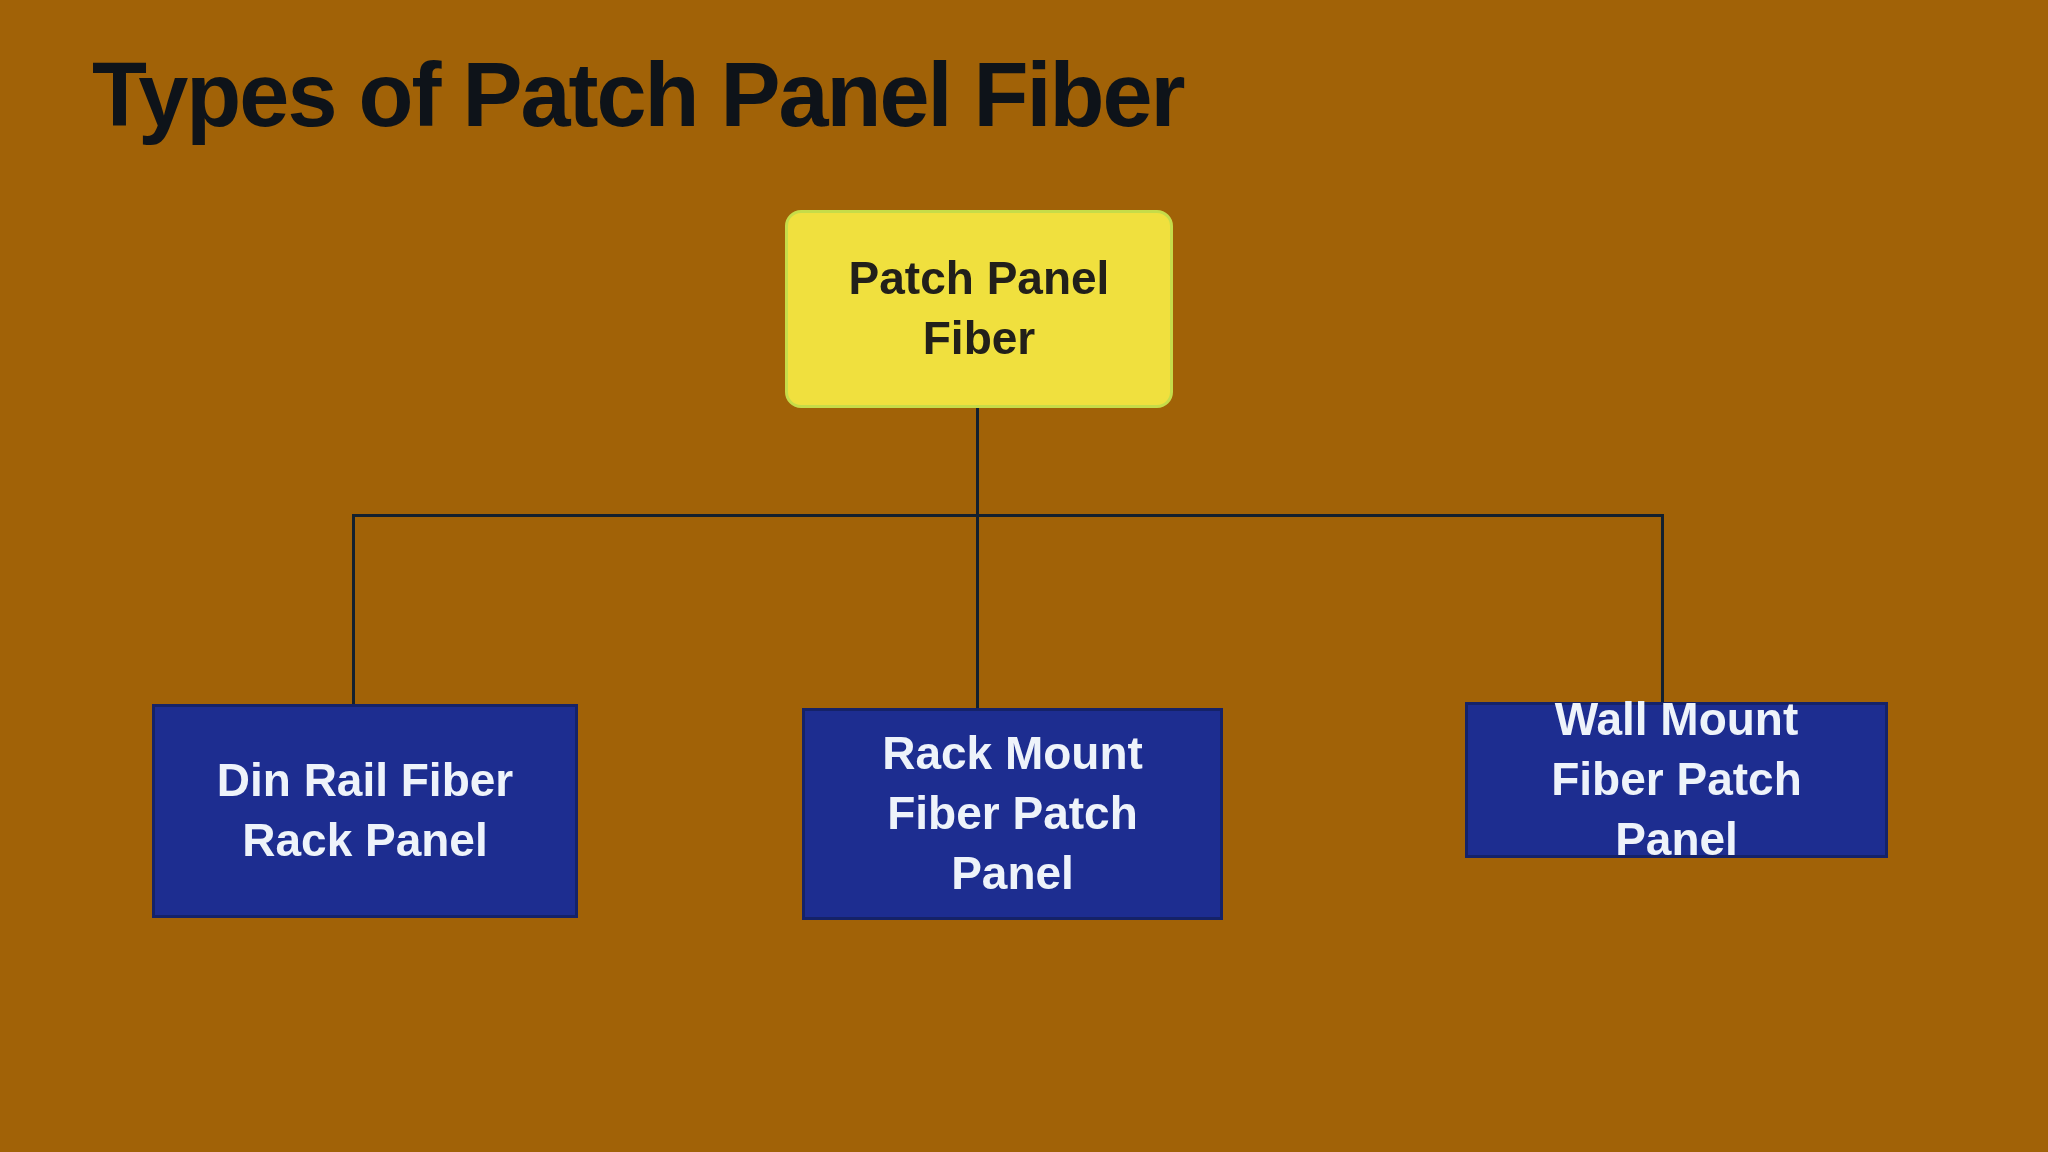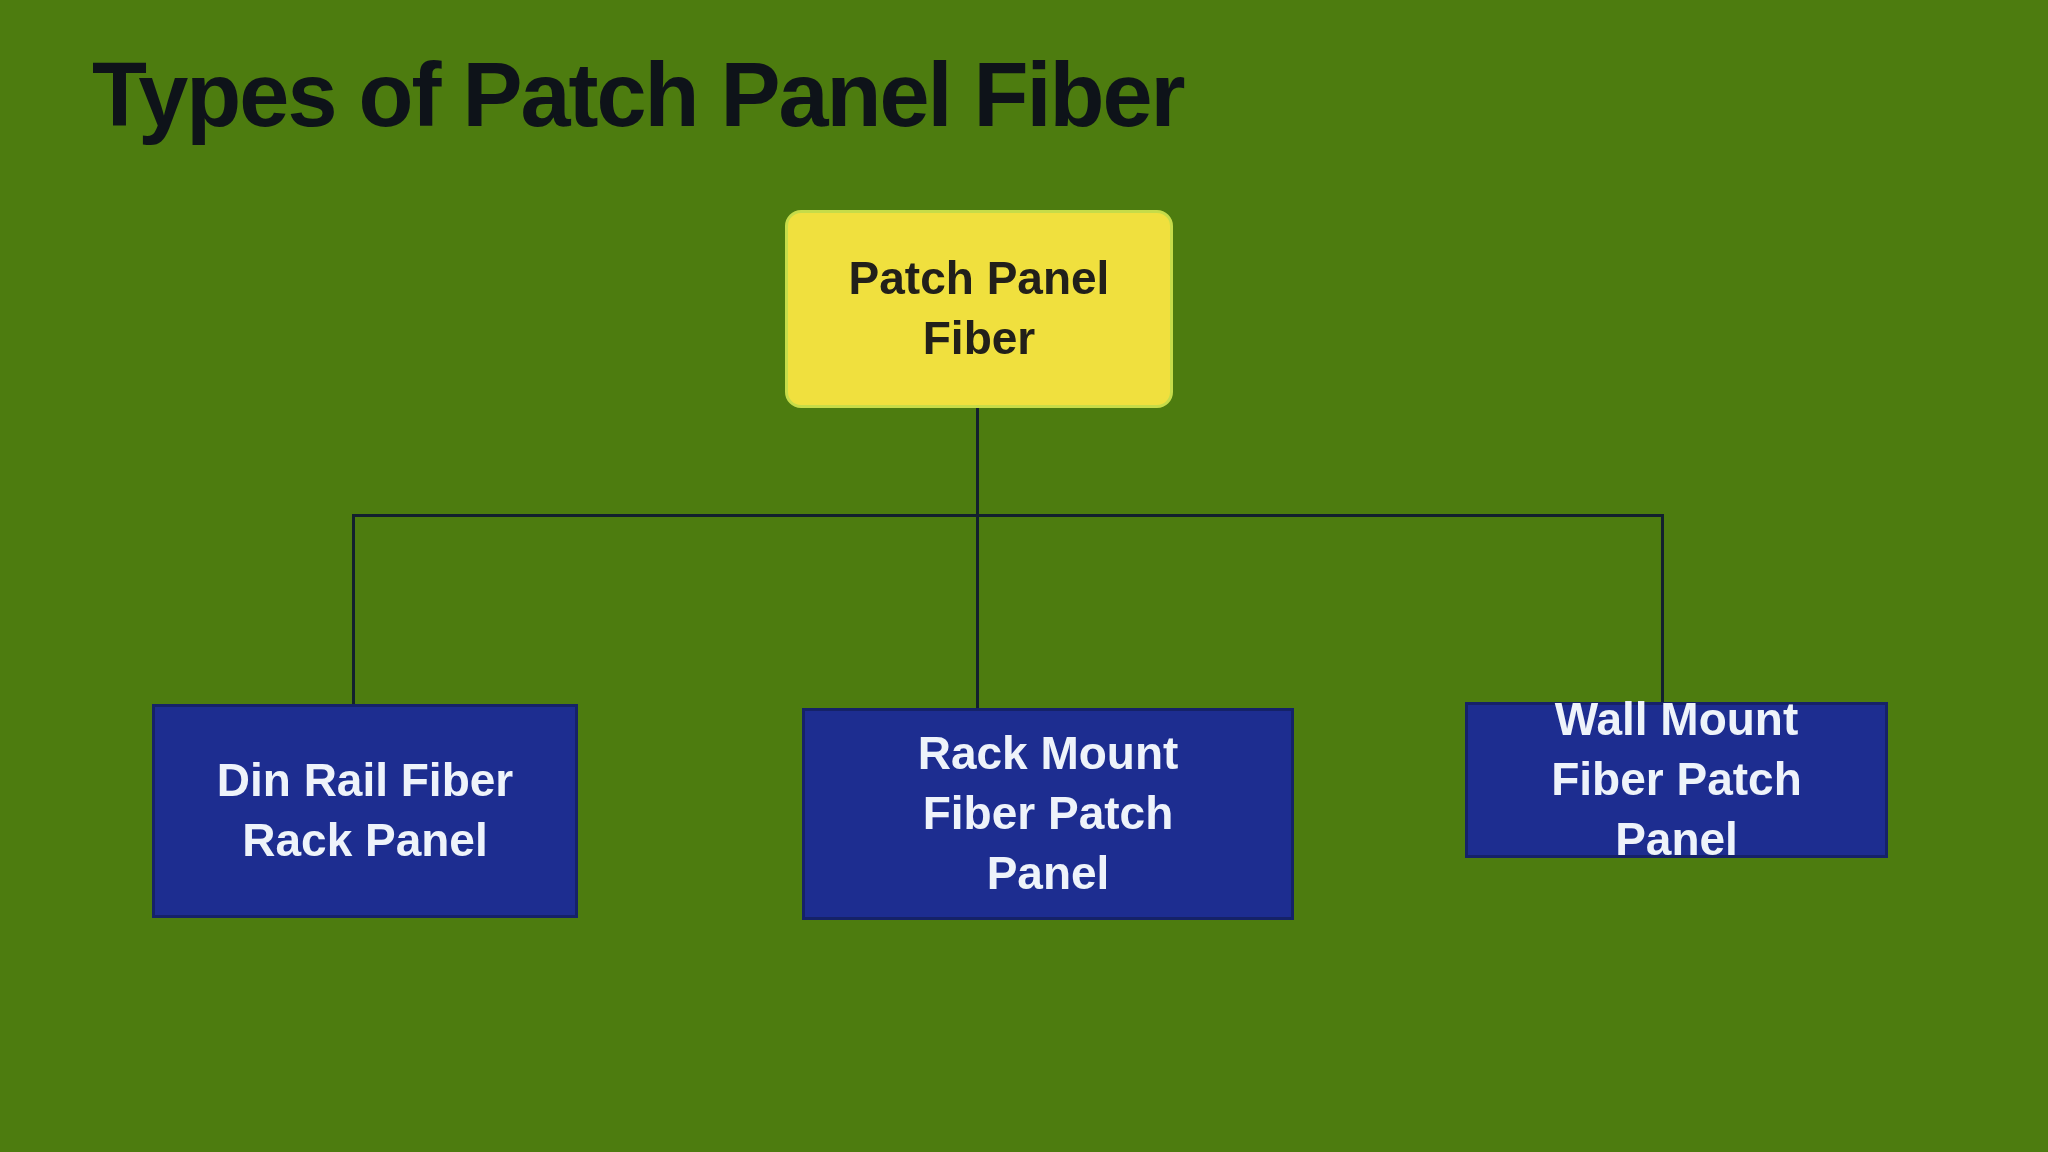--- a/index.html
+++ b/index.html
@@ -5,21 +5,21 @@
   html, body {
     margin: 0;
     padding: 0;
     background: #2a8f8c;
   }
   .canvas {
     position: relative;
     width: 2048px;
     height: 1152px;
     overflow: hidden;
-    background: #4d7c0f;
+    background: #a16207;
     font-family: "Liberation Sans", sans-serif;
   }
   .title {
     position: absolute;
     left: 92px;
     top: 44px;
     margin: 0;
     font-size: 90px;
     font-weight: bold;
     letter-spacing: -2px;
@@ -51,21 +51,21 @@
     font-weight: 600;
   }
   .node.child {
     background: #1d2d90;
     border: 3px solid #152268;
     color: #eef3fa;
     font-size: 46px;
     font-weight: 600;
   }
   .node.child-1 { left: 152px;  top: 704px; width: 426px; height: 214px; }
-  .node.child-2 { left: 802px;  top: 708px; width: 492px; height: 212px; }
+  .node.child-2 { left: 802px;  top: 708px; width: 421px; height: 212px; }
   .node.child-3 { left: 1465px; top: 702px; width: 423px; height: 156px; }
   .connector {
     position: absolute;
     background: #13202e;
   }
   .conn-root-drop   { left: 976px;  top: 408px; width: 3px;    height: 300px; }
   .conn-horizontal  { left: 352px;  top: 514px; width: 1312px; height: 3px;  }
   .conn-left-drop   { left: 352px;  top: 514px; width: 3px;    height: 190px; }
   .conn-right-drop  { left: 1661px; top: 514px; width: 3px;    height: 189px; }
 </style>

